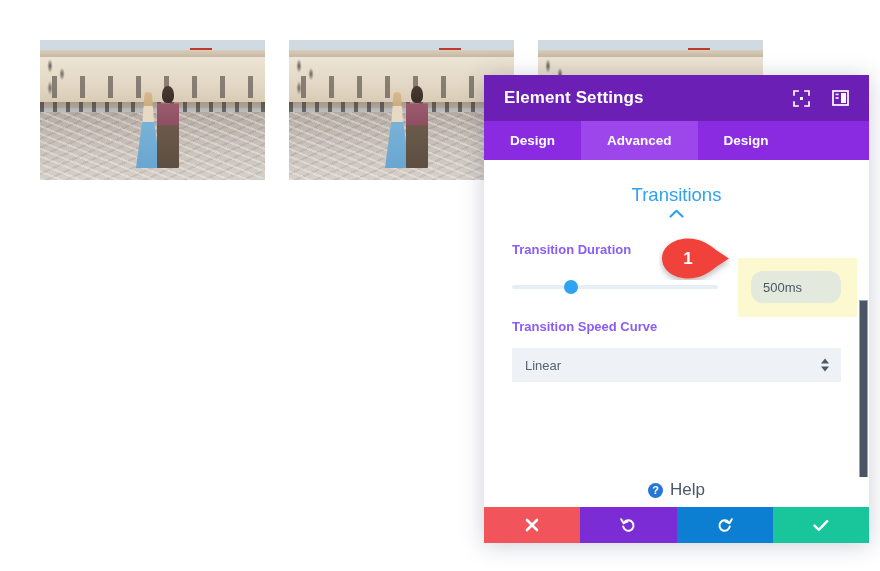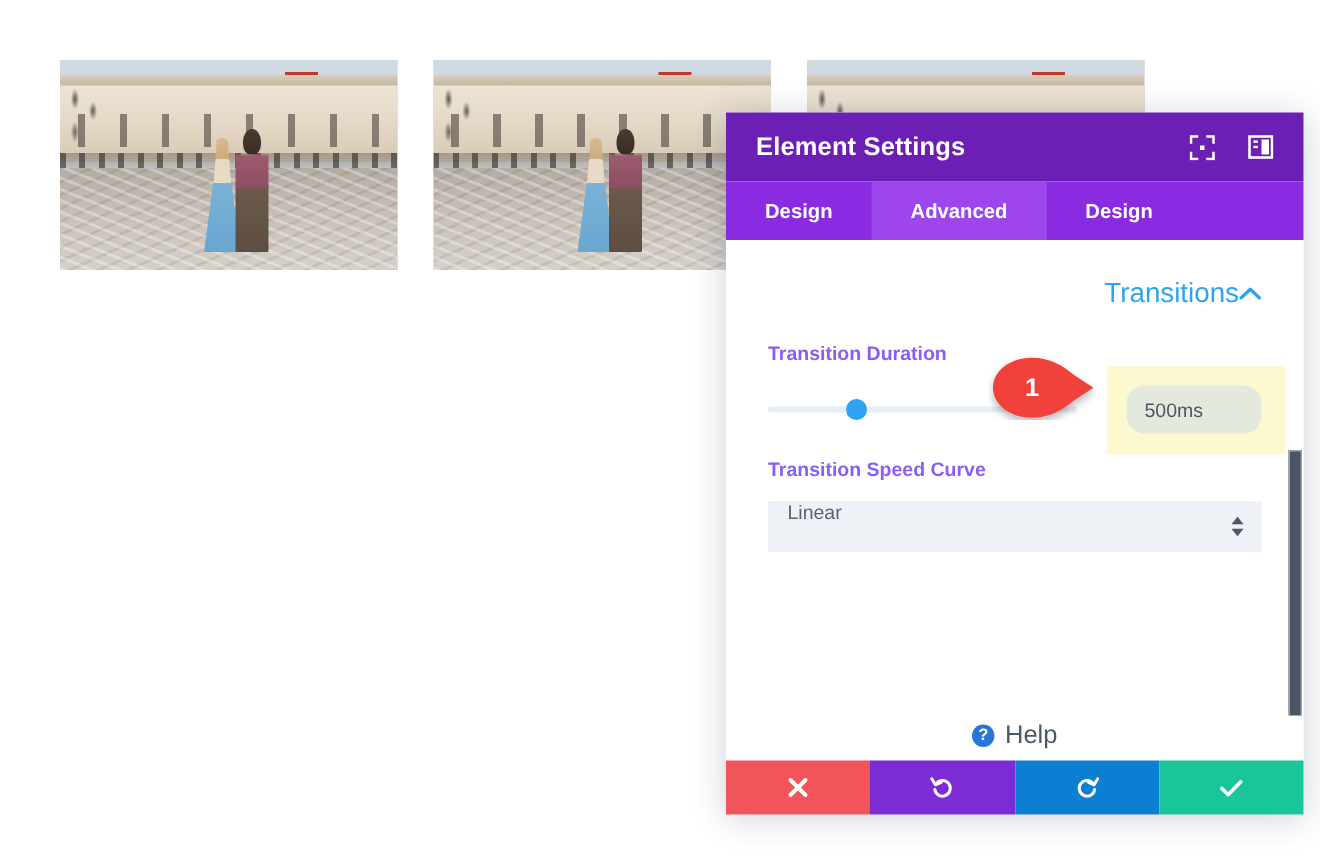--- a/index.html
+++ b/index.html
@@ -194,22 +194,23 @@
     flex: 1 1 auto;
     position: relative;
     overflow: hidden;
     background: #ffffff;
     padding: 0 28px;
   }
 
   .section-head {
     display: flex;
     align-items: center;
-    justify-content: flex-end;
+    justify-content: flex-start;
     padding: 24px 0 6px 0;
+    flex-direction: column;
   }
   .section-title {
     color: #2ea3f2;
     font-size: 18.5px;
     font-weight: normal;
   }
   .chev { color: #2ea3f2; font-size: 14px; line-height: 1; }
 
   .field { margin-top: 16px; }
   .field-label {
@@ -270,21 +271,21 @@
   .select-box {
     width: 100%;
     height: 34px;
     background: #eef1f5;
     border: none;
     font-family: "Liberation Sans", sans-serif;
     font-size: 13px;
     color: #5a6470;
     padding: 0 13px;
     display: flex;
-    align-items: flex-start;
+    align-items: center;
     cursor: pointer;
   }
   .select-arrows {
     position: absolute;
     right: 12px; top: 50%;
     transform: translateY(-50%);
     display: flex; flex-direction: column; gap: 3px;
     pointer-events: none;
   }
   .select-arrows i {

